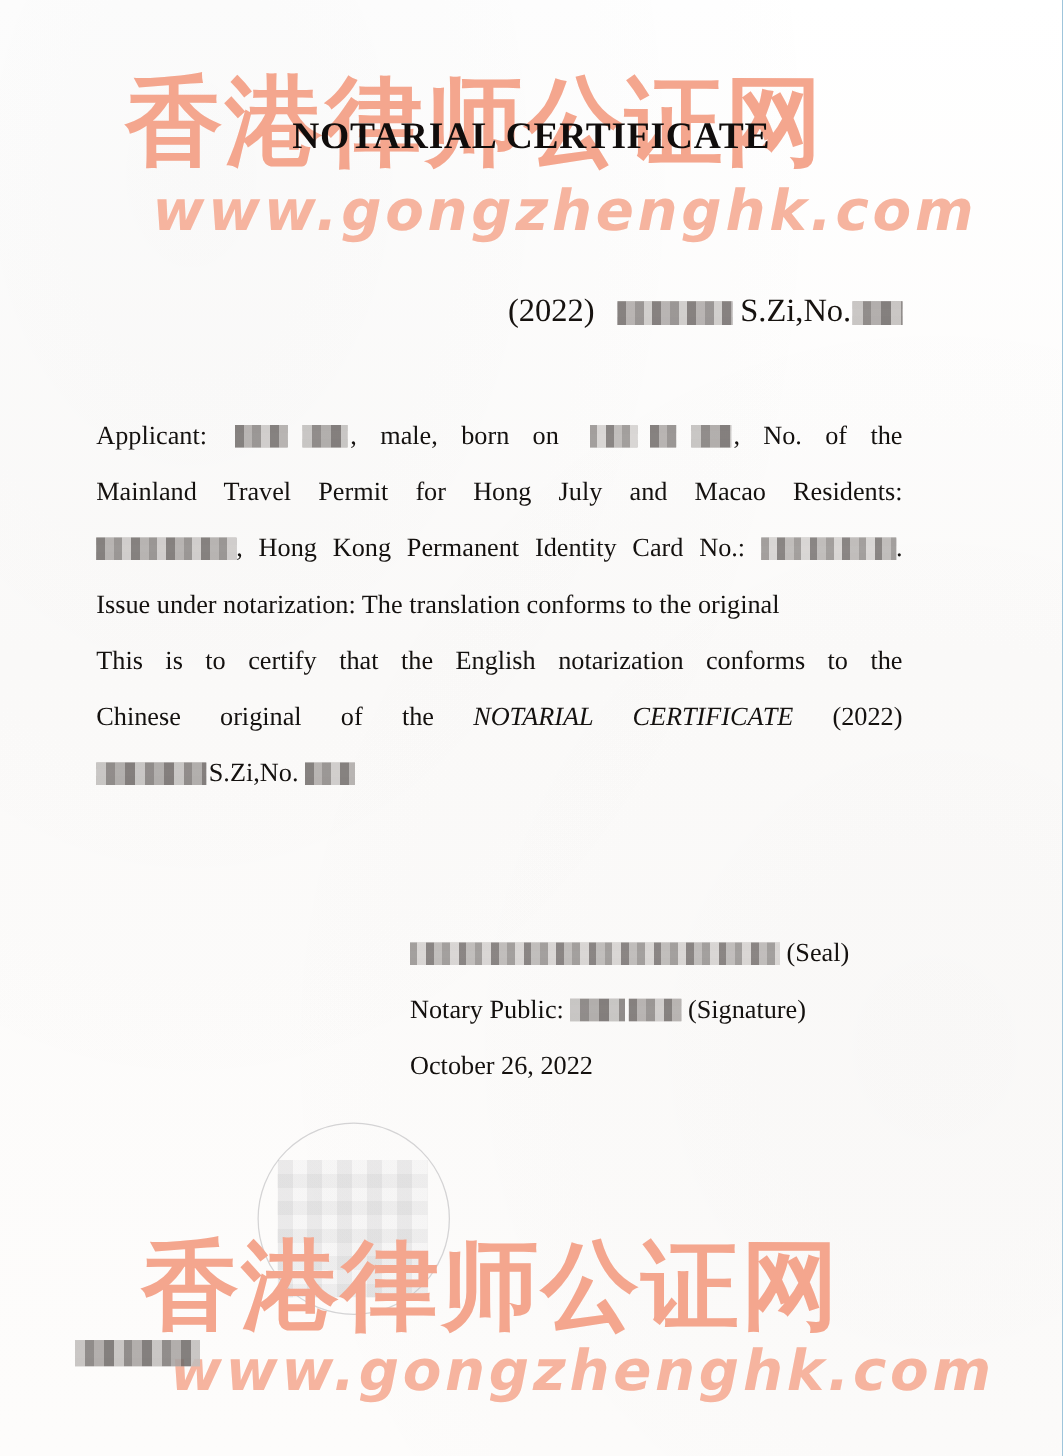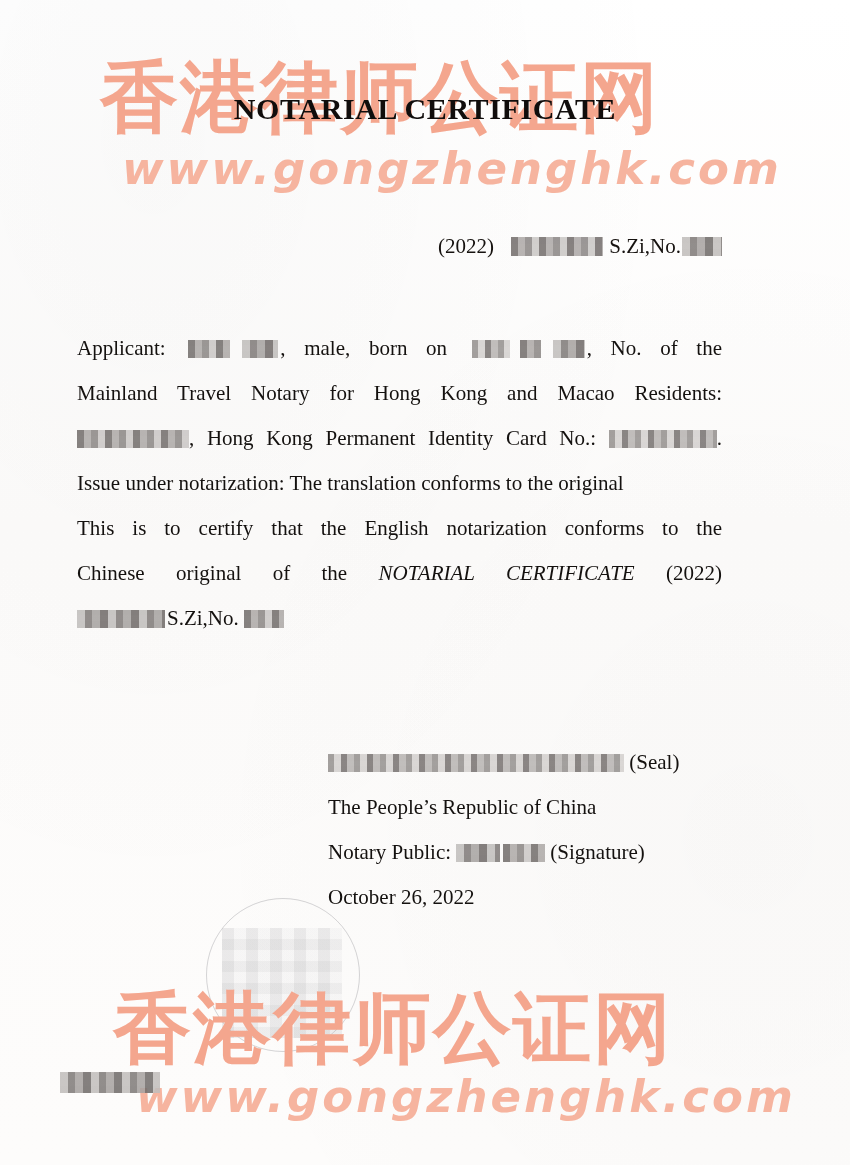--- a/index.html
+++ b/index.html
@@ -92,21 +92,21 @@
     color: #100d0c;
     font-family: "Liberation Serif", "DejaVu Serif", serif;
   }
 
   #case-number-line {
     position: absolute;
     left: 77px;
     right: 128px;
     top: 234px;
     text-align: right;
-    font-size: 21px;
+    font-size: 26px;
     color: #16120f;
     white-space: nowrap;
   }
 
   #body-block {
     position: absolute;
     left: 77px;
     top: 326px;
     width: 645px;
     font-size: 21px;
@@ -197,42 +197,41 @@
 
   <div id="case-number-line">
     <span>(2022)</span>
     <span class="redact" style="width:92px;height:19px;margin:0 6px 0 12px;"></span><span>S.Zi,No.</span><span class="redact v2" style="width:40px;height:19px;margin-left:1px;"></span>
   </div>
 
   <div id="body-block">
 
     <span class="body-line"><span>Applicant: </span><span class="redact" style="width:42px;height:18px;margin:0 4px;"></span><span class="redact v2" style="width:36px;height:18px;margin:0 2px 0 8px;"></span><span>, male, born on </span><span class="redact v3" style="width:38px;height:18px;margin:0 6px;"></span><span class="redact" style="width:21px;height:18px;margin:0 12px 0 4px;"></span><span class="redact v2" style="width:32px;height:18px;margin-right:2px;"></span><span>, No. of the</span></span>
 
-    <span class="body-line">Mainland Travel Notary for Hong Kong and Macao Residents:</span>
+    <span class="body-line">Mainland Travel Permit for Hong July and Macao Residents:</span>
 
     <span class="body-line"><span class="redact" style="width:112px;height:18px;"></span><span>, Hong Kong Permanent Identity Card No.: </span><span class="redact v3" style="width:108px;height:18px;"></span><span>.</span></span>
 
     <span class="body-line ragged">Issue under notarization: The translation conforms to the original</span>
 
     <span class="body-line">This is to certify that the English notarization conforms to the</span>
 
     <span class="body-line"><span>Chinese original of the </span><span class="ital">NOTARIAL CERTIFICATE</span><span> (2022)</span></span>
 
     <span class="body-line ragged"><span class="redact v2" style="width:88px;height:18px;margin-right:2px;"></span><span>S.Zi,No. </span><span class="redact" style="width:40px;height:18px;"></span></span>
   </div>
 
   <div id="seal-impression"></div>
   <div id="seal-impression-inner"></div>
 
   <div id="signature-block">
 
 
     <span class="sig-line"><span class="redact v3" style="width:296px;height:18px;"></span><span> (Seal)</span></span>
 
-    <span class="sig-line">The People’s Republic of China</span>
 
     <span class="sig-line"><span>Notary Public:</span><span class="redact v2" style="width:44px;height:18px;margin:0 3px 0 5px;"></span><span class="redact" style="width:42px;height:18px;"></span><span> (Signature)</span></span>
 
     <span class="sig-line">October 26, 2022</span>
   </div>
 
   <div class="wm-cn" id="wm-cn-bot">香港律师公证网</div>
   <div class="wm-url" id="wm-url-bot">www.gongzhenghk.com</div>
 
   <div class="redact v2" id="redact-bottom-left"></div>

